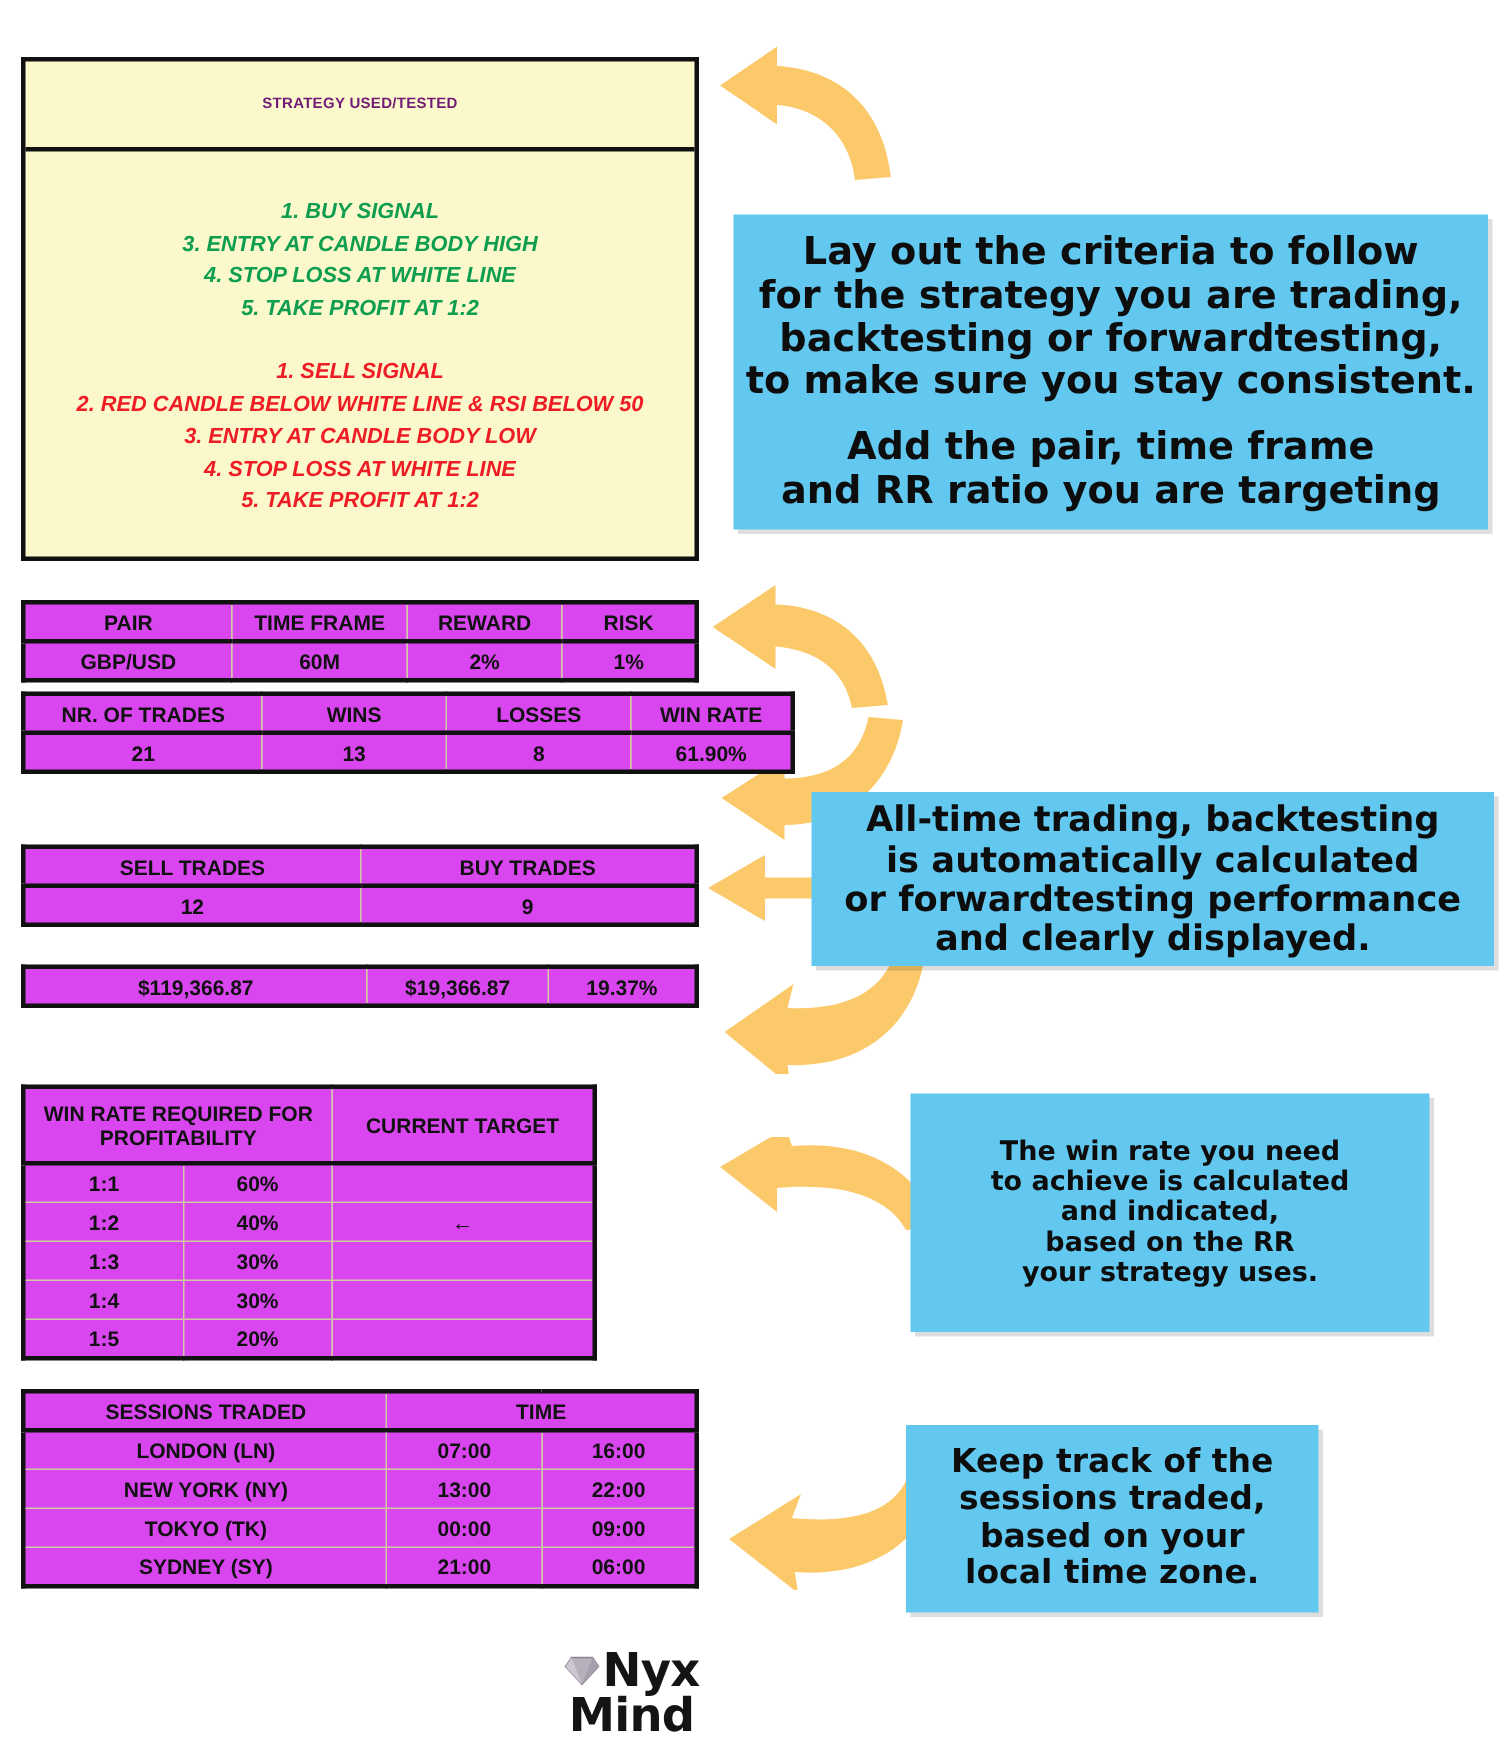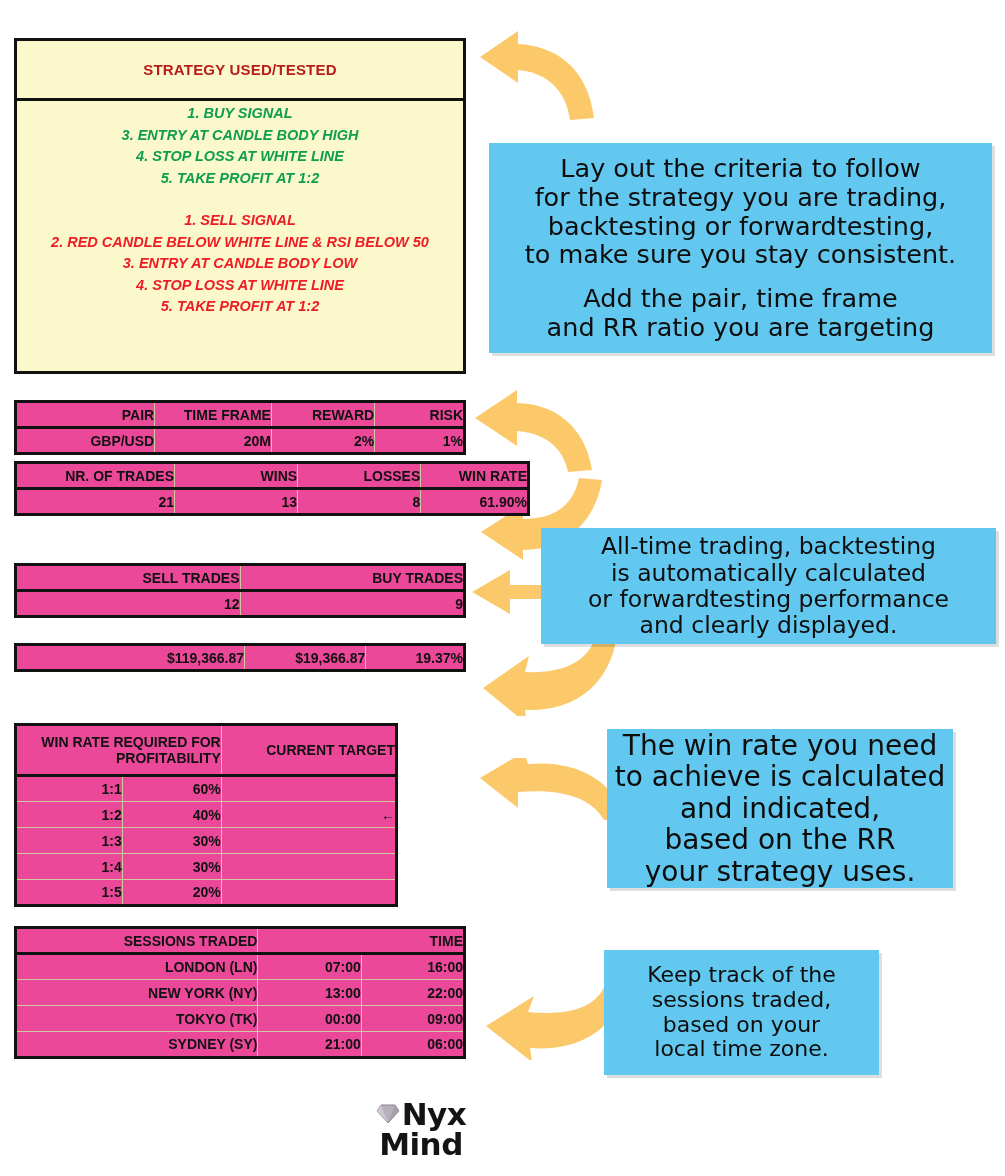--- a/index.html
+++ b/index.html
@@ -22,26 +22,26 @@
     border: 3px solid #111111;
     background: #fbf8cc;
     box-sizing: border-box;
   }
   #strategy-title-row {
     height: 57px;
     border-bottom: 3px solid #111111;
     display: flex; align-items: center; justify-content: center;
   }
   #strategy-title-row .ttl {
-    font-size: 15px; font-weight: bold; color: #b91c1c; letter-spacing: .2px;
+    font-size: 10px; font-weight: bold; color: #701a75; letter-spacing: .2px;
   }
   #strategy-body {
     height: calc(100% - 57px);
     display: flex; flex-direction: column; align-items: center;
-    justify-content: flex-start;
+    justify-content: center;
     padding-top: 2px;
     box-sizing: border-box;
   }
   .rule-line {
     font-size: 14.5px;
     font-weight: bold;
     font-style: italic;
     line-height: 21.5px;
     text-align: center;
     white-space: nowrap;
@@ -53,26 +53,26 @@
   
   .tbl {
     border: 3px solid #111111;
     background: #fbf8cc;
     border-collapse: collapse;
     box-sizing: border-box;
     table-layout: fixed;
   }
   .tbl td {
     border: 0;
-    text-align: right;
+    text-align: center;
     color: #111111;
     font-size: 14px;
     font-weight: bold;
     padding: 0;
-    background: #ec4899;
+    background: #d946ef;
   }
   .tbl td.val { font-weight: bold; }
   .vline { border-right: 1px solid #cfc9a0 !important; }
   .hhard { border-bottom: 3px solid #111111 !important; }
   .hsoft { border-bottom: 1px solid #cfc9a0 !important; }
 
   
   #table-pair       { left: 14px; top: 400px;  width: 452px; }
   #table-trades     { left: 14px; top: 461px;  width: 516px; }
   #table-sellbuy    { left: 14px; top: 563px;  width: 452px; }
@@ -88,36 +88,36 @@
     font-size: 20px;
     font-weight: bold;
     line-height: 1;
   }
 
   
   .callout {
     background: #62c8ef;
     color: #0d0d0d;
     font-family: "DejaVu Sans", sans-serif;
-    font-weight: normal;
+    font-weight: bold;
     text-align: center;
     box-sizing: border-box;
     display: flex; flex-direction: column;
     align-items: center; justify-content: center;
     box-shadow: 3px 3px 0 rgba(0,0,0,0.13);
   }
   .callout .cl {
     white-space: nowrap;
     line-height: 1.12;
   }
   .callout .spacer { height: .62em; }
 
   #callout-strategy { left: 489px; top: 143px; width: 503px; height: 210px; font-size: 25.5px; }
   #callout-perf     { left: 541px; top: 528px; width: 455px; height: 116px; font-size: 23.5px; }
-  #callout-winrate  { left: 607px; top: 729px; width: 346px; height: 159px; font-size: 28px; }
+  #callout-winrate  { left: 607px; top: 729px; width: 346px; height: 159px; font-size: 18px; }
   #callout-sessions { left: 604px; top: 950px; width: 275px; height: 125px; font-size: 22px; }
 
   
   .arrow-svg { position: absolute; pointer-events: none; }
 
   
   #logo {
     left: 0; top: 1096px; width: 842px;
     display: flex; flex-direction: column; align-items: center;
   }
@@ -194,21 +194,21 @@
     </colgroup>
   <tbody>
       <tr class="row-h">
     <td class="vline hhard">PAIR</td>
     <td class="vline hhard">TIME FRAME</td>
     <td class="vline hhard">REWARD</td>
     <td class="hhard">RISK</td>
   </tr>
   <tr class="row-v">
     <td class="vline val">GBP/USD</td>
-    <td class="vline val">20M</td>
+    <td class="vline val">60M</td>
     <td class="vline val">2%</td>
     <td class="val">1%</td>
   </tr>
 </tbody>
   </table>
 
 <table class="abs tbl" id="table-trades">
   <colgroup>
       <col style="width:31%">
       <col style="width:24%">

